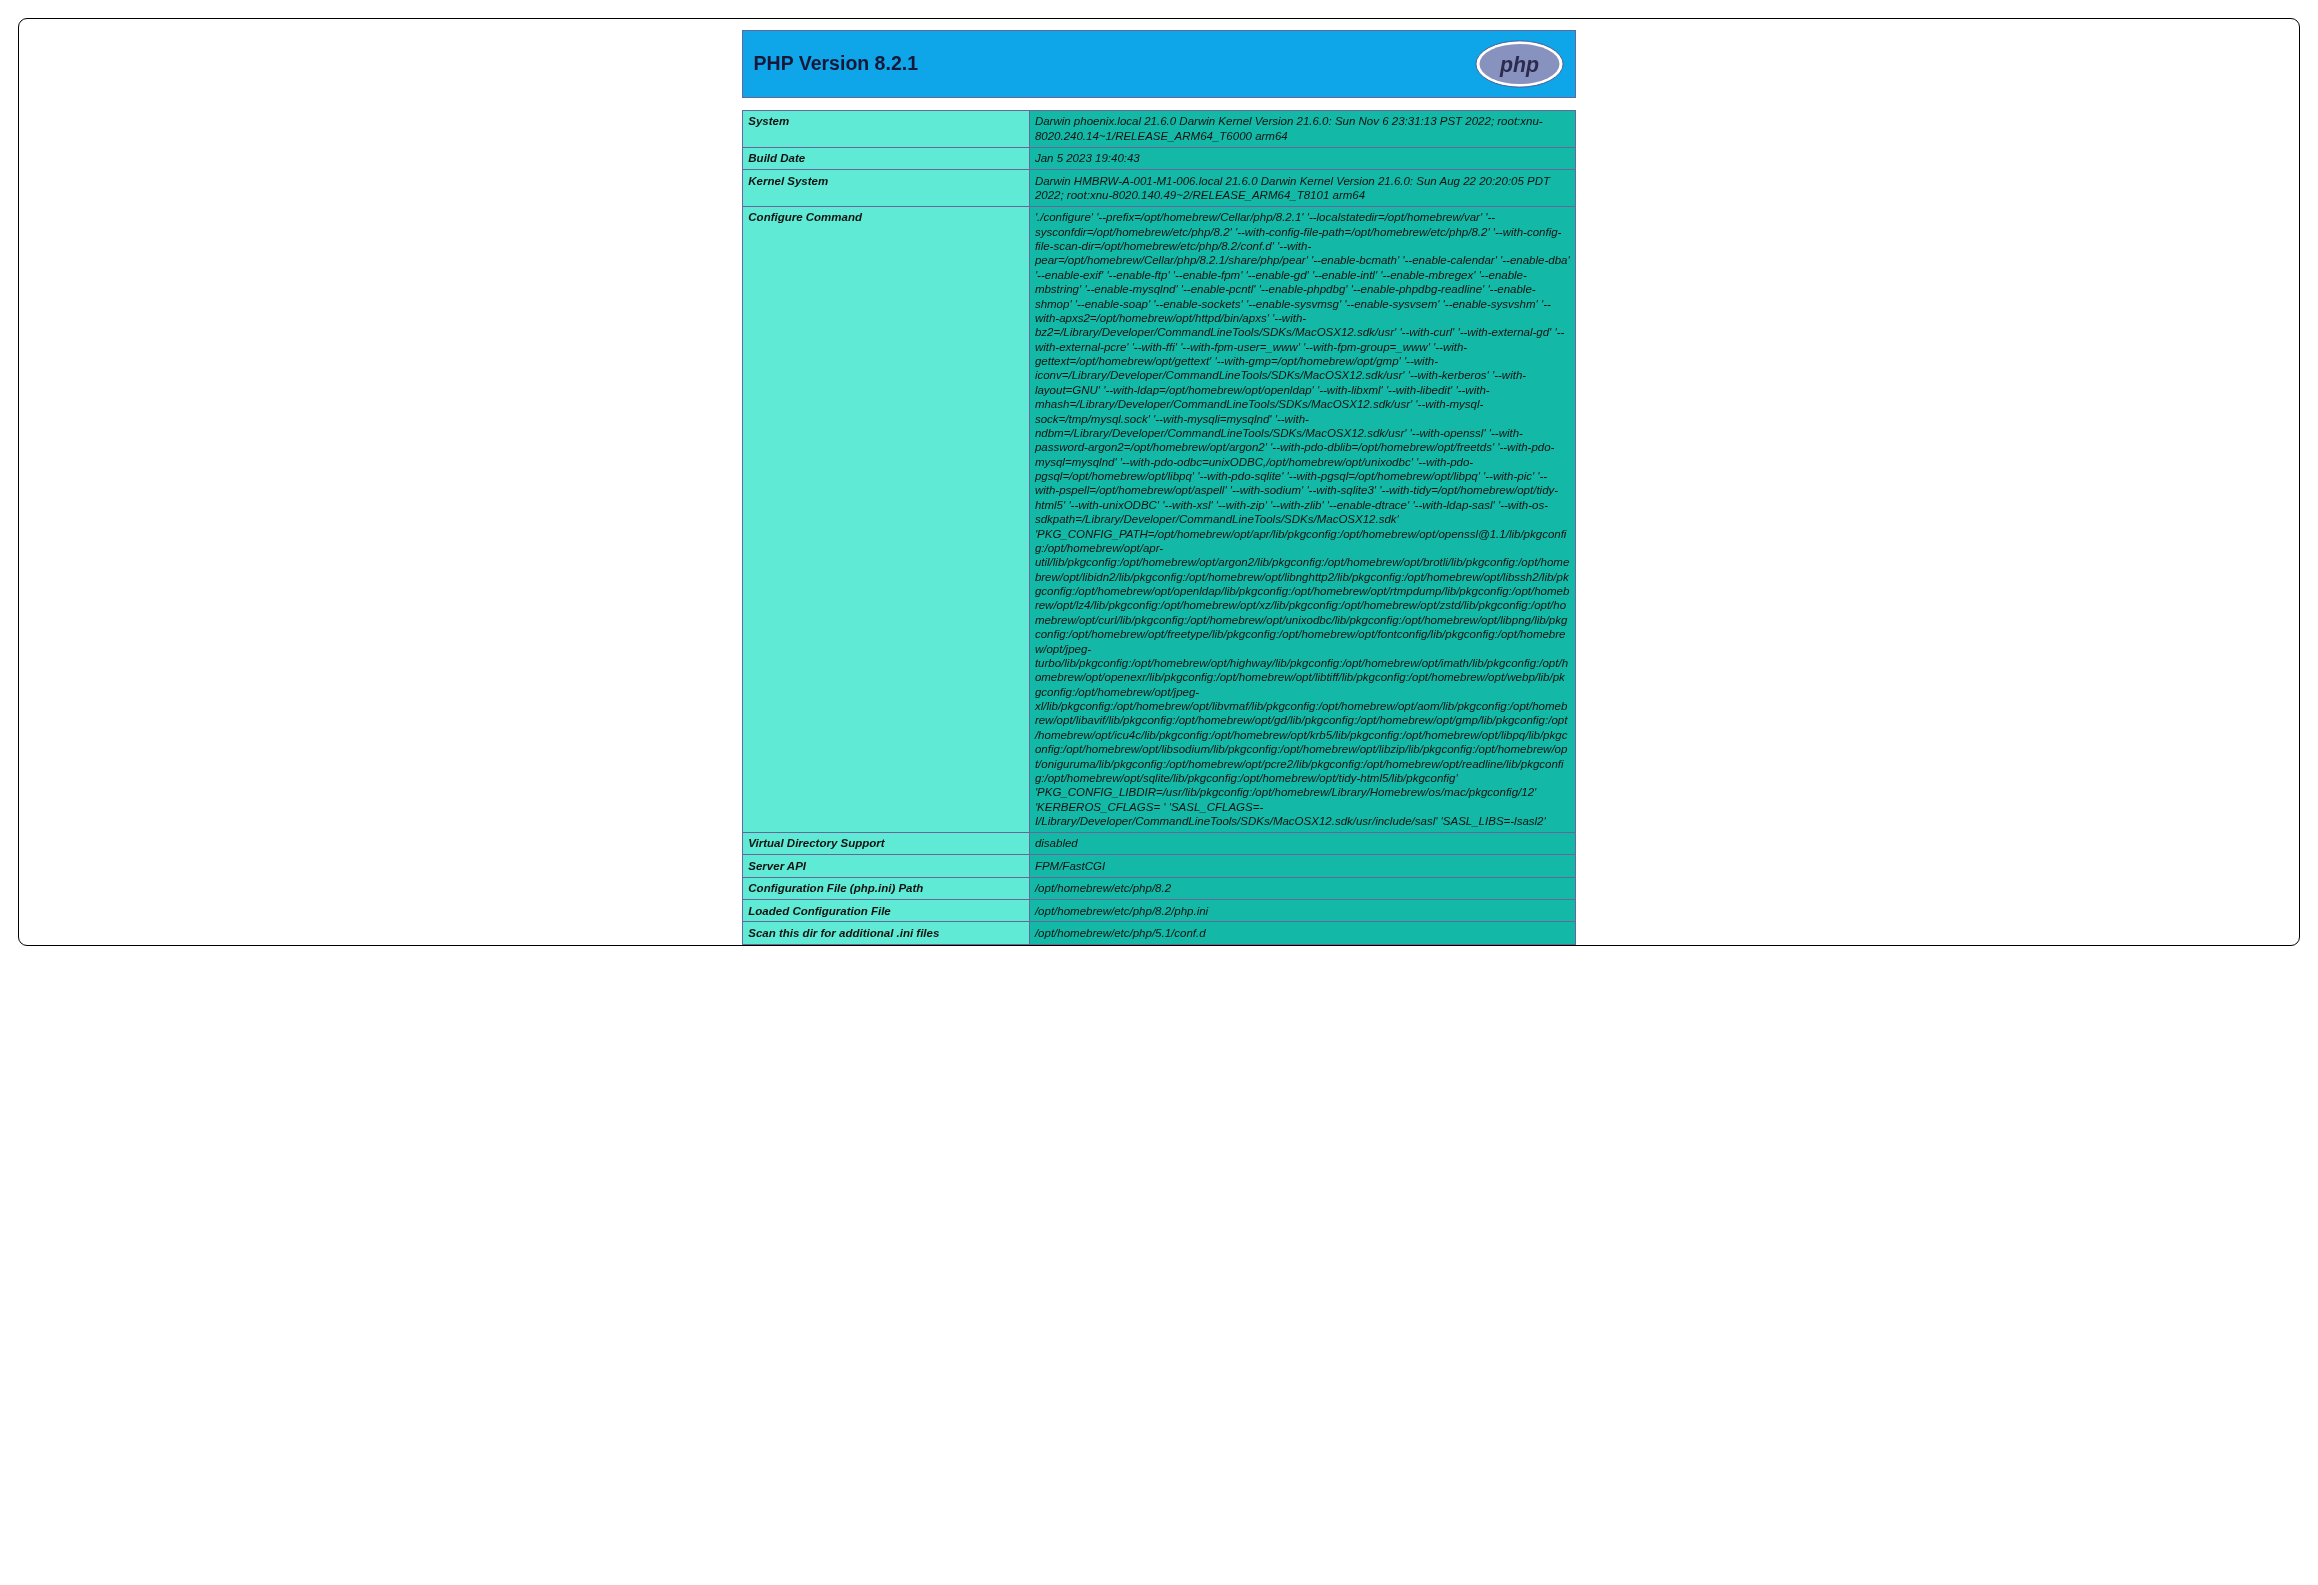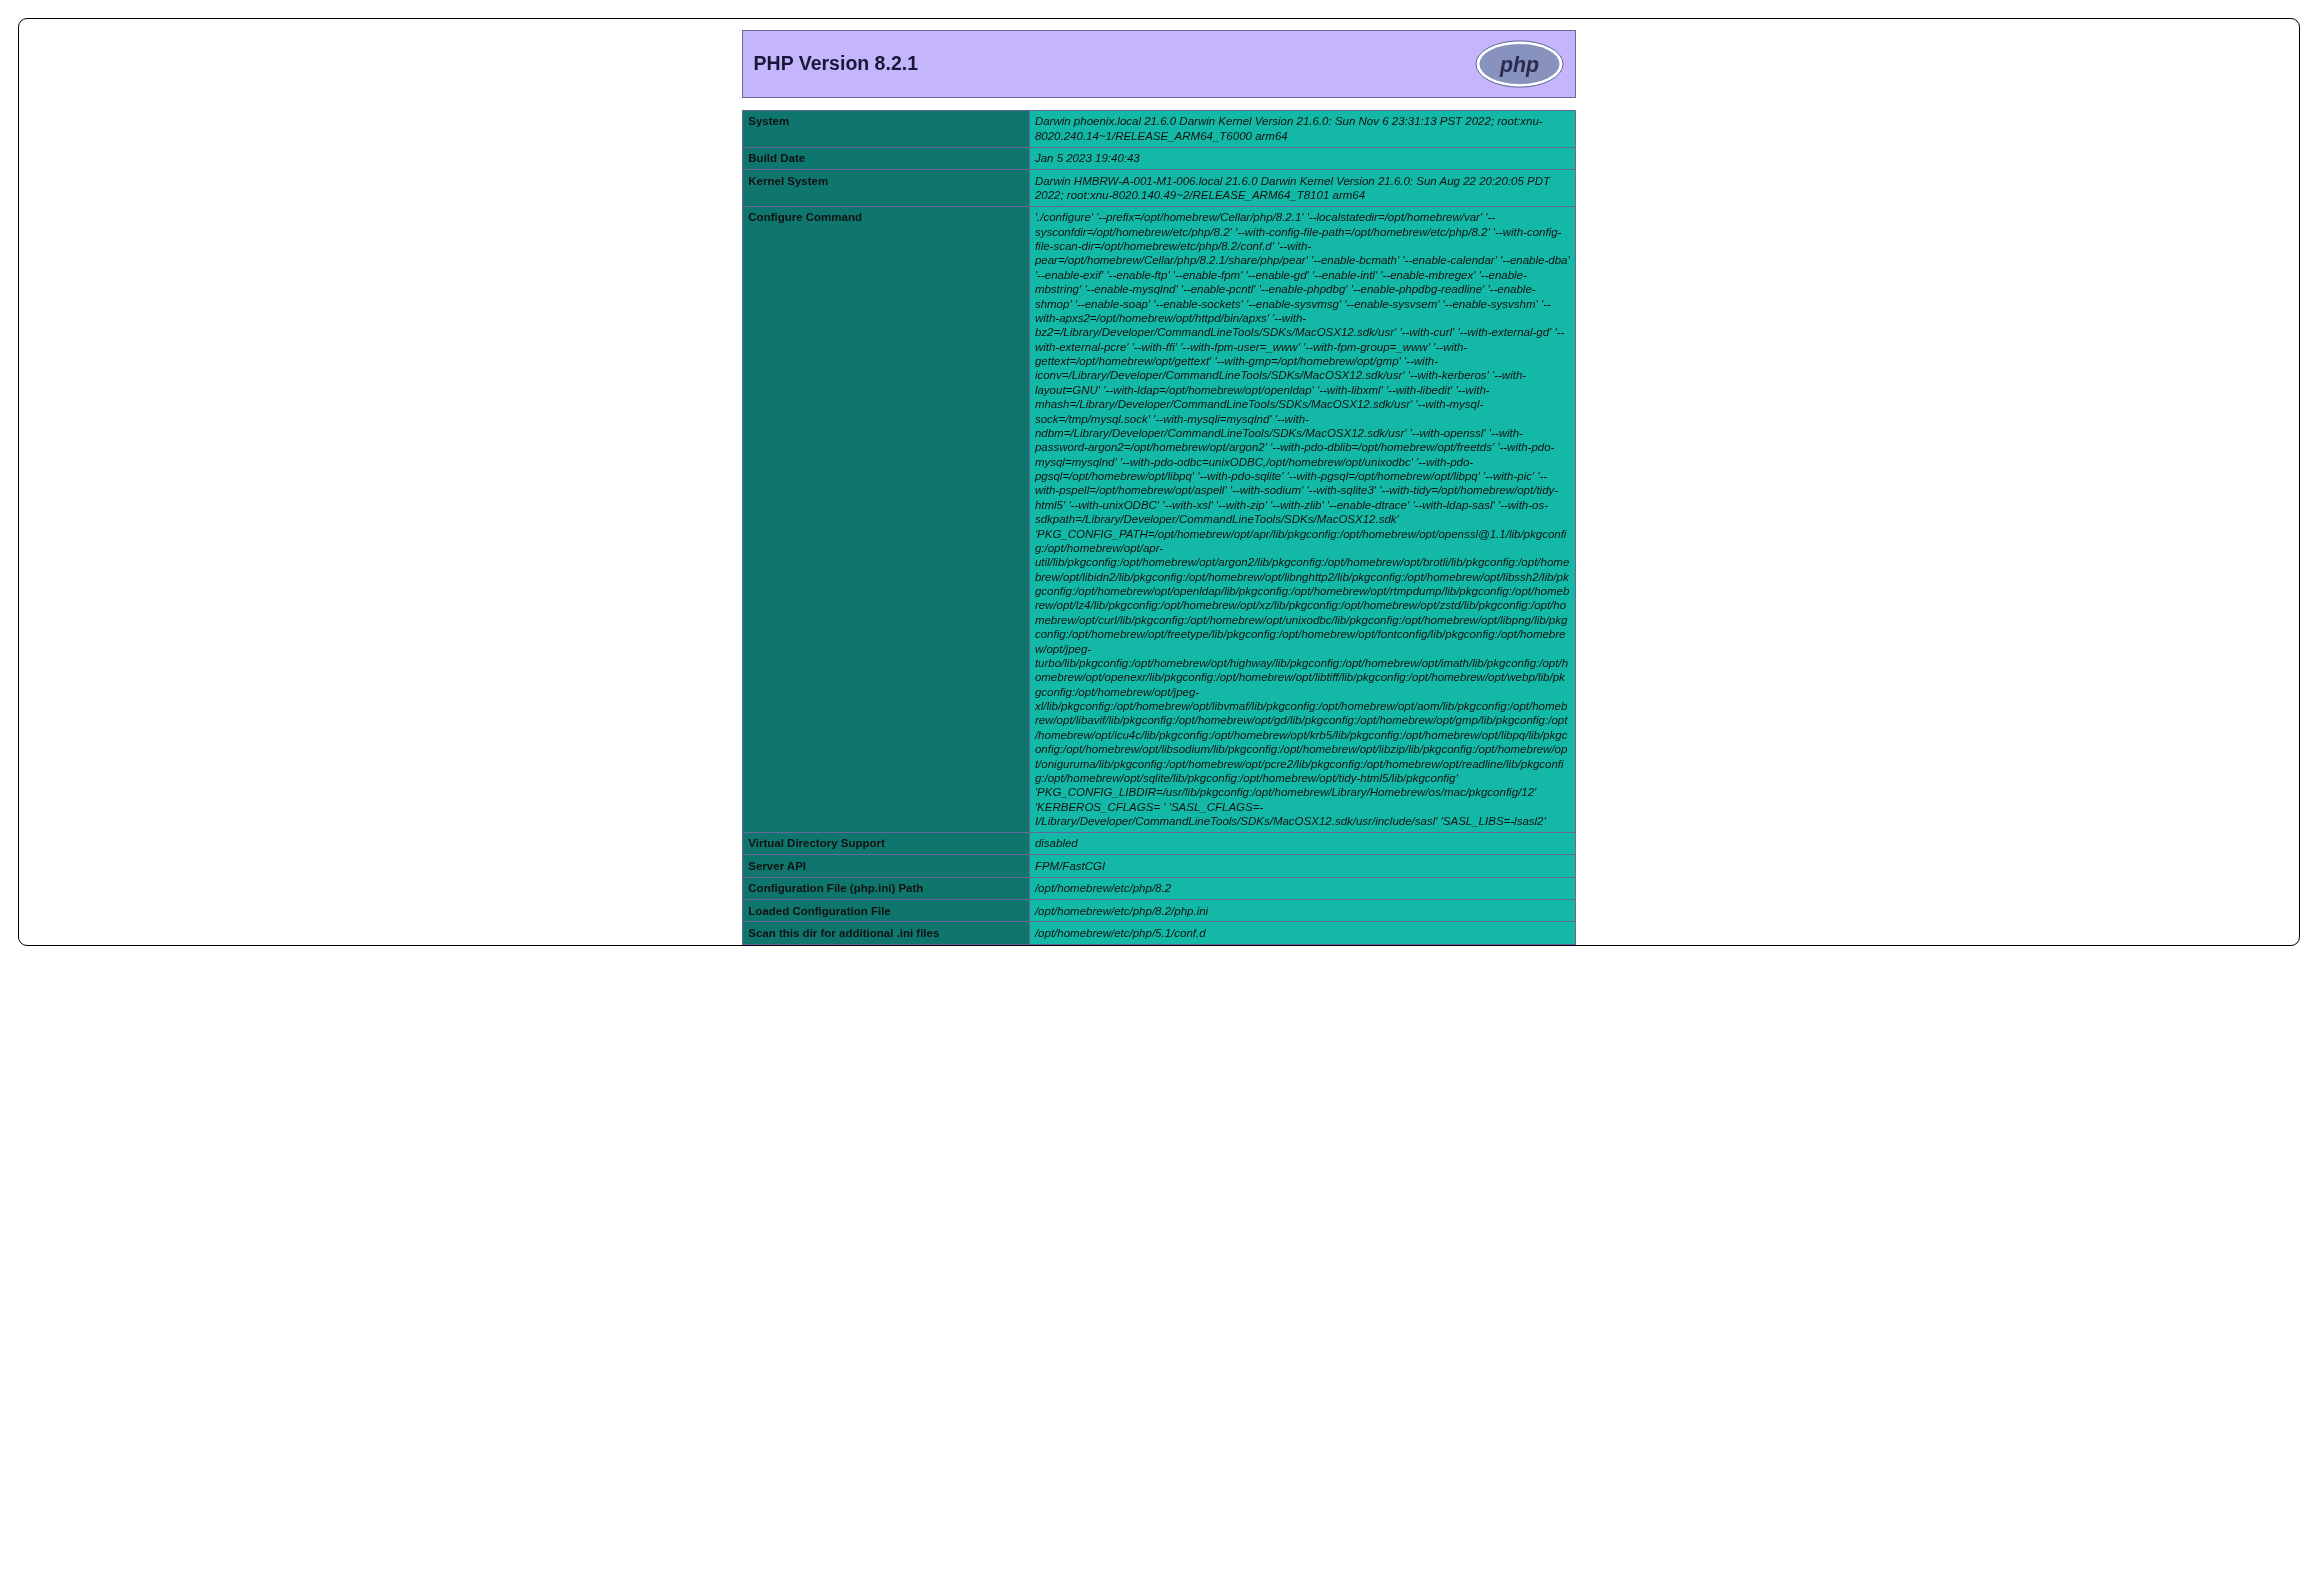--- a/index.html
+++ b/index.html
@@ -15,21 +15,21 @@
     border: 0.9px solid #000;
     border-radius: 9px;
     padding: 10.6px 9px 0 9px;
     background: #ffffff;
   }
   .page {
     width: 834px;
     margin: 0 auto;
   }
   .header {
-    background: #c4b5fd;
+    background: #0ea5e9;
     border: 0.9px solid #666699;
     padding: 9px 10.6px;
     margin-bottom: 12.4px;
     display: flex;
     align-items: center;
     justify-content: space-between;
     text-align: center;
   }
   .header h1 {
     margin: 0;
@@ -49,24 +49,25 @@
   }
   table.info td {
     border: 0.9px solid #666699;
     padding: 3.5px 5.3px;
     vertical-align: top;
     font-size: 11.5px;
     line-height: 1.25;
     word-break: break-word;
   }
   table.info td.key {
-    background: #0f766e;
+    background: #5eead4;
     font-weight: bold;
     width: 275px;
     color: #111;
+    font-style: italic;
   }
   table.info td.val {
     background: #14b8a6;
     color: #111;
     font-style: italic;
   }
 </style>
 </head>
 <body>
 

